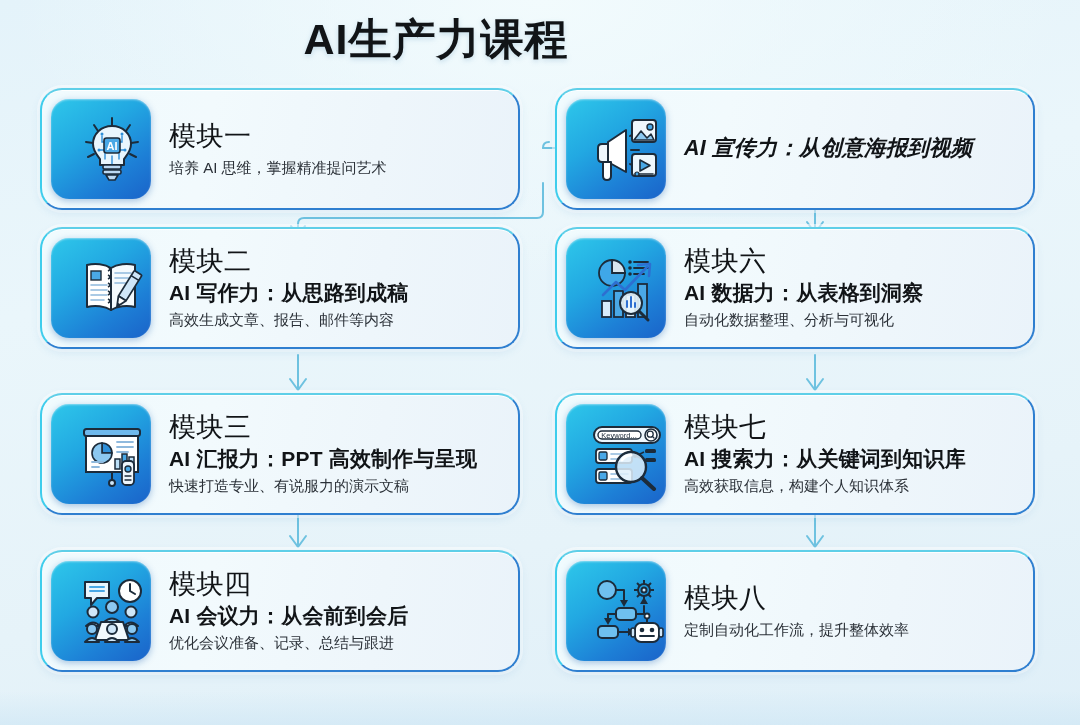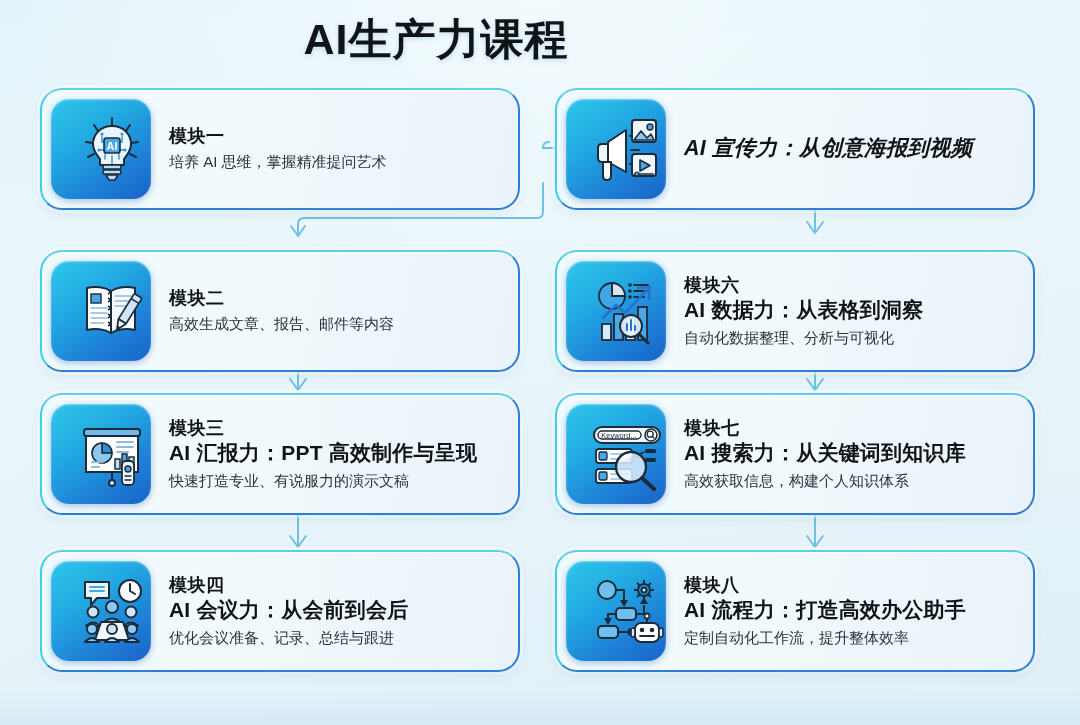--- a/index.html
+++ b/index.html
@@ -67,21 +67,21 @@
     border-top-color: #5fcfe8;
     box-shadow:
       0 3px 10px rgba(80,150,200,0.16),
       0 0 0 3px rgba(255,255,255,0.55),
       inset 0 1px 0 rgba(255,255,255,0.9);
     display: flex;
     align-items: center;
     overflow: visible;
   }
   .card-r0 { top: 0px; }
-  .card-r1 { top: 162px; }
+  .card-r1 { top: 139px; }
   .card-r2 { top: 305px; }
   .card-r3 { top: 462px; }
 
   
   .icon-tile {
     flex: 0 0 auto;
     width: 100px;
     height: 100px;
     margin-left: 9px;
     border-radius: 18px;
@@ -98,22 +98,22 @@
   .icon-tile svg { display: block; }
 
   
   .card-text {
     flex: 1 1 auto;
     padding-left: 18px;
     padding-right: 14px;
     min-width: 0;
   }
   .mod-no {
-    font-size: 18px;
-    font-weight: 700;
+    font-size: 27px;
+    font-weight: 400;
     color: #111417;
     line-height: 1.25;
     letter-spacing: 0.5px;
   }
   .mod-title {
     font-size: 21px;
     font-weight: 700;
     color: #111417;
     line-height: 1.3;
     letter-spacing: 0.2px;
@@ -266,20 +266,21 @@
           <g transform="rotate(32 50 42)">
             <rect x="46" y="18" width="9" height="30" rx="1" fill="#cfe6f8" stroke="#1c2b3a" stroke-width="1.8"></rect>
             <path d="M46 48 L50.5 58 L55 48 Z" fill="#ffffff" stroke="#1c2b3a" stroke-width="1.8" stroke-linejoin="round"></path>
             <path d="M49 54 L52 54 L50.5 58 Z" fill="#1c2b3a"></path>
             <line x1="46" y1="24" x2="55" y2="24" stroke="#1c2b3a" stroke-width="1.6"></line>
           </g>
         </svg>
       </div>
       <div class="card-text">
         <div class="mod-no">模块二</div>
+        <div class="mod-title">AI 写作力：从思路到成稿</div>
         <div class="mod-desc">高效生成文章、报告、邮件等内容</div>
       </div>
     </div>
 
     <div class="card card-r2">
       <div class="icon-tile">
         <svg width="74" height="74" viewBox="0 0 74 74">
           <rect x="9" y="12" width="56" height="7" rx="2.5" fill="#6fb9ec" stroke="#1c2b3a" stroke-width="2"></rect>
           <rect x="11" y="19" width="52" height="36" fill="#ffffff" stroke="#1c2b3a" stroke-width="2"></rect>
           <line x1="37" y1="55" x2="37" y2="64" stroke="#1c2b3a" stroke-width="2"></line>
@@ -481,20 +482,19 @@
           <rect x="69" y="54" width="4" height="9" rx="2" fill="#cfe6f8" stroke="#1c2b3a" stroke-width="1.6"></rect>
           <circle cx="52" cy="56" r="2.3" fill="#1c2b3a"></circle>
           <circle cx="62" cy="56" r="2.3" fill="#1c2b3a"></circle>
           <g stroke="#1c2b3a" stroke-width="1.8" stroke-linecap="round">
             <line x1="50" y1="62" x2="64" y2="62"></line>
           </g>
         </svg>
       </div>
       <div class="card-text">
         <div class="mod-no">模块八</div>
-        <div class="mod-title">AI 流程力：打造高效办公助手</div>
         <div class="mod-desc">定制自动化工作流，提升整体效率</div>
       </div>
     </div>
   </div>
 </div>
 
 <div class="bottom-band"></div>
 
 </body></html>

